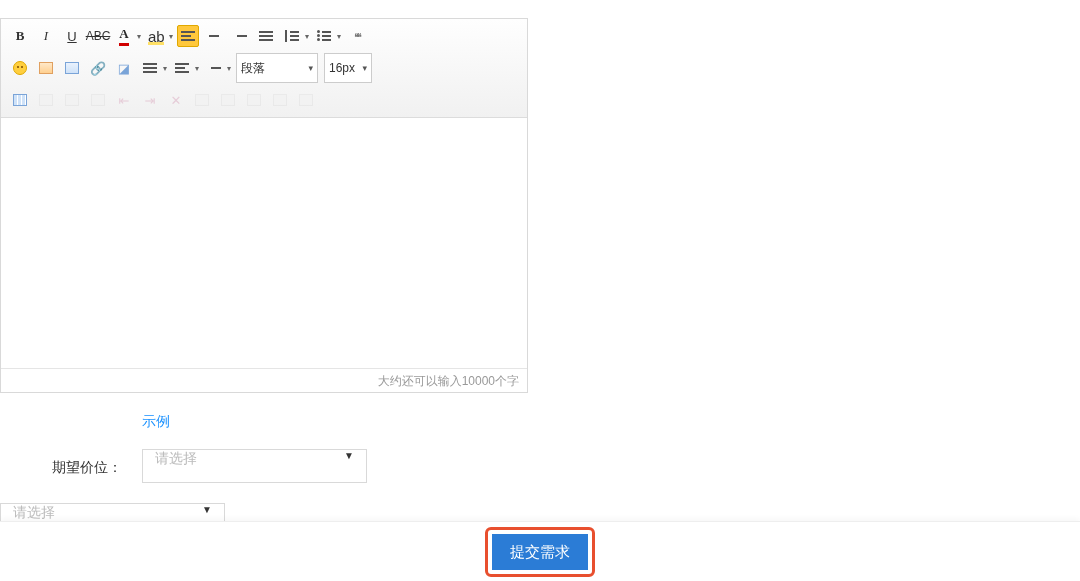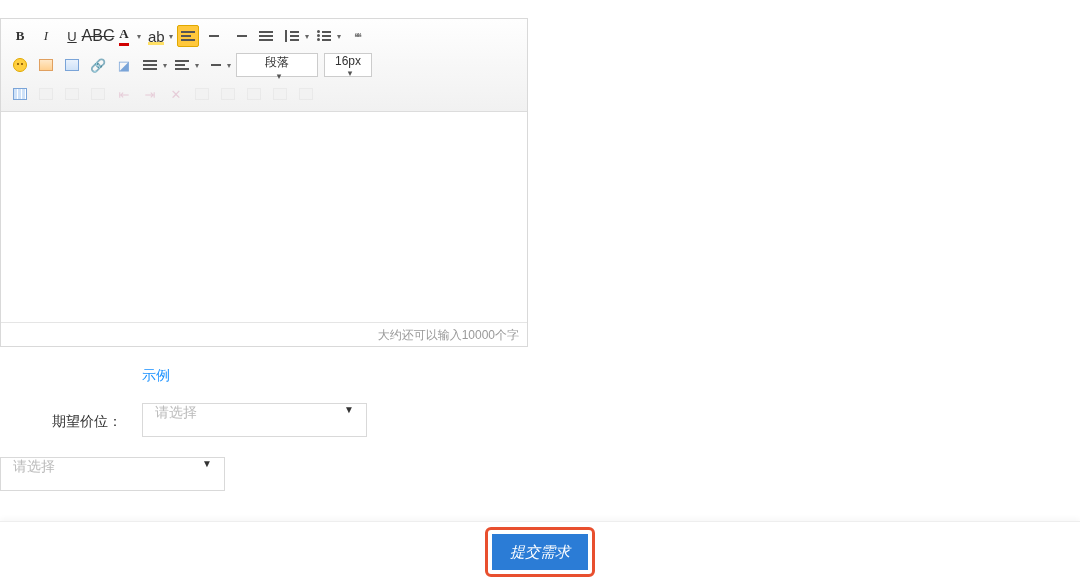--- a/index.html
+++ b/index.html
@@ -67,59 +67,59 @@
   }
   .tbtn.disabled { opacity: 0.35; cursor: default; color:#aaa; }
   .tbtn .dd {
     position: absolute;
     right: -6px;
     font-size: 8px;
     color: #666;
   }
   .tbtn.with-dd { margin-right: 8px; }
   .tsel {
-    height: 24px;
+    height: 30px;
     border: 1px solid #ccc;
     background: #fff;
     font-size: 12px;
     margin: 1px 3px;
     padding: 0 4px;
     display: inline-flex;
     align-items: center;
     justify-content: space-between;
     cursor: pointer;
-    flex-direction: column;
   }
   .tsel .caret {
     font-size: 9px; color: #555; margin-left: 4px;
   }
   .sel-format { width: 82px; }
   .sel-size { width: 48px; }
 
   
   .i-bold { font-weight: bold; font-family: Georgia, serif; }
   .i-italic { font-style: italic; font-family: Georgia, serif; }
   .i-underline { text-decoration: underline; font-family: Arial; }
-  .i-strike { text-decoration: line-through; font-size: 16px; }
+  .i-strike { text-decoration: line-through; font-size: 12px; }
   .i-quote::before { content: "\275D\275D"; letter-spacing:-4px; font-size:11px; color:#777; }
 
   .editor-body {
     width: 100%;
     height: 210px;
     background: #fff;
   }
   .editor-counter {
     border-top: 1px solid #e5e5e5;
     height: 24px;
     line-height: 24px;
     text-align: right;
     padding: 0 8px;
     font-size: 12px;
     color: #999;
     background: #fff;
+    margin-top: 40px;
   }
   .example-link {
     color: #1890ff;
     font-size: 14px;
     display: inline-block;
     cursor: pointer;
     margin-left: 142px;
   }
 
   
@@ -163,21 +163,20 @@
   .btn-primary {
     background: #2b7cd6;
     color: #fff;
     border: none;
     font-size: 15px;
     padding: 0 18px;
     height: 36px;
     line-height: 36px;
     cursor: pointer;
     display: inline-block;
-    font-style: italic;
   }
 
   
   .mini-box {
     width: 14px; height: 12px;
     border: 1px solid #7aa4d8;
     background: linear-gradient(#e9f2fd,#cfe2f8);
     display: inline-block;
   }
   .mini-box.orange { border-color:#e0a060; background:linear-gradient(#ffe8c8,#ffd090);}

